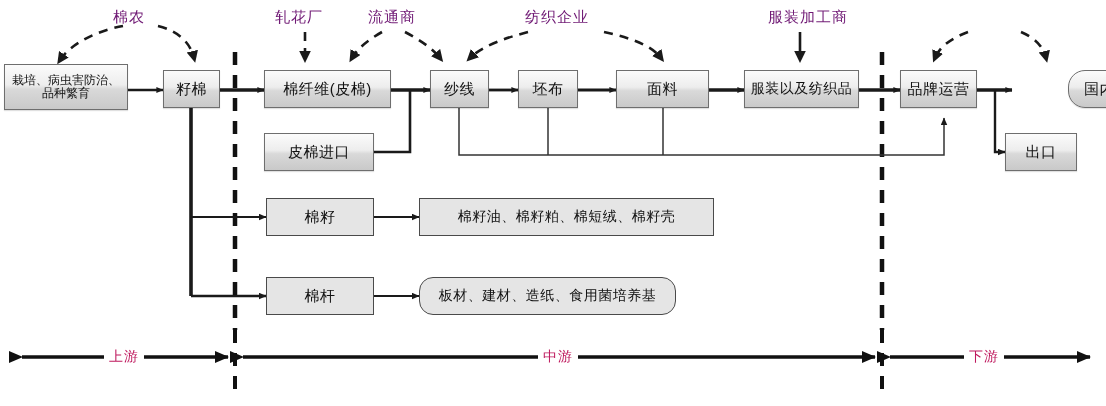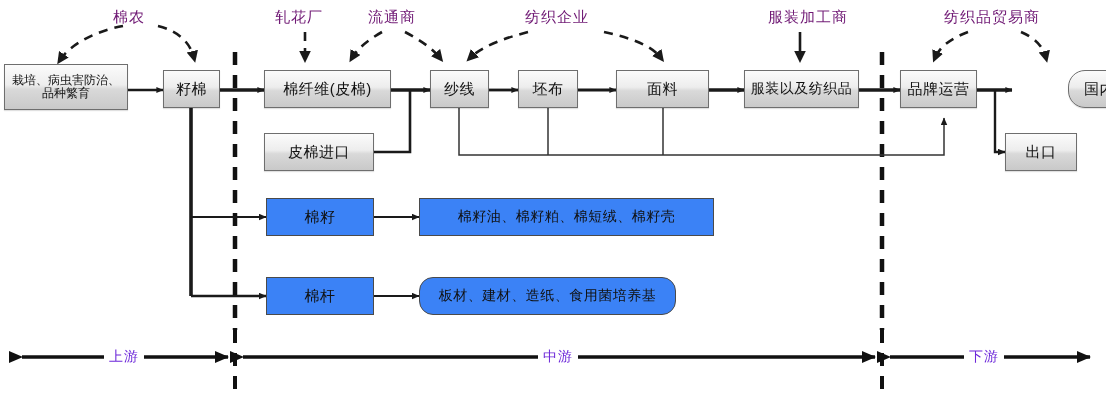--- a/index.html
+++ b/index.html
@@ -21,41 +21,41 @@
     display:flex;align-items:center;justify-content:center;
     text-align:center;
     color:#111;
     line-height:1.12;
     letter-spacing:.5px;
     font-size:15px;
     z-index:3;
     box-shadow:0 1px 1px rgba(0,0,0,.12);
   }
   .node.plain{
-    background:#3b82f6;
+    background:#e5e5e5;
     border:1px solid #4a4a4a;
     box-shadow:none;
   }
   .node.small{font-size:14px;}
   .node.tiny{font-size:12px;letter-spacing:0;}
 
   
   .actor{
     position:absolute;
     font-size:15px;
     color:#701a75;
     letter-spacing:1px;
     white-space:nowrap;
     z-index:4;
   }
   
   .stagelabel{
     position:absolute;
     font-size:14px;
-    color:#6d28d9;
+    color:#be185d;
     letter-spacing:1px;
     background:#fff;
     padding:0 5px;
     z-index:4;
     white-space:nowrap;
   }
 </style>
 </head>
 <body>
 
@@ -128,21 +128,20 @@
     <line x1="890" y1="357" x2="1090" y2="357" stroke="#111" stroke-width="3.4" marker-start="url(#ahaxis)" marker-end="url(#ahaxis)"></line>
     <line x1="235" y1="330" x2="235" y2="393" stroke="#111" stroke-width="4" stroke-dasharray="13,10"></line>
     <line x1="882" y1="330" x2="882" y2="393" stroke="#111" stroke-width="4" stroke-dasharray="13,10"></line>
   </svg>
 
   <div class="actor" style="left:113px;top:8px;">棉农</div>
   <div class="actor" style="left:275px;top:8px;">轧花厂</div>
   <div class="actor" style="left:368px;top:8px;">流通商</div>
   <div class="actor" style="left:525px;top:8px;">纺织企业</div>
   <div class="actor" style="left:752px;top:8px;margin-left:16px;">服装加工商</div>
-  <div class="actor" style="left:944px;top:8px;">纺织品贸易商</div>
 
   <div class="node tiny" style="left:4px;top:64px;width:124px;height:46px;padding:0 3px;">栽培、病虫害防治、品种繁育</div>
 
   <div class="node" style="left:163px;top:70px;width:57px;height:38px;">籽棉</div>
 
   <div class="node" style="left:264px;top:70px;width:127px;height:38px;">棉纤维(皮棉)</div>
 
   <div class="node" style="left:264px;top:133px;width:110px;height:38px;">皮棉进口</div>
 
   <div class="node" style="left:430px;top:70px;width:59px;height:38px;">纱线</div>

